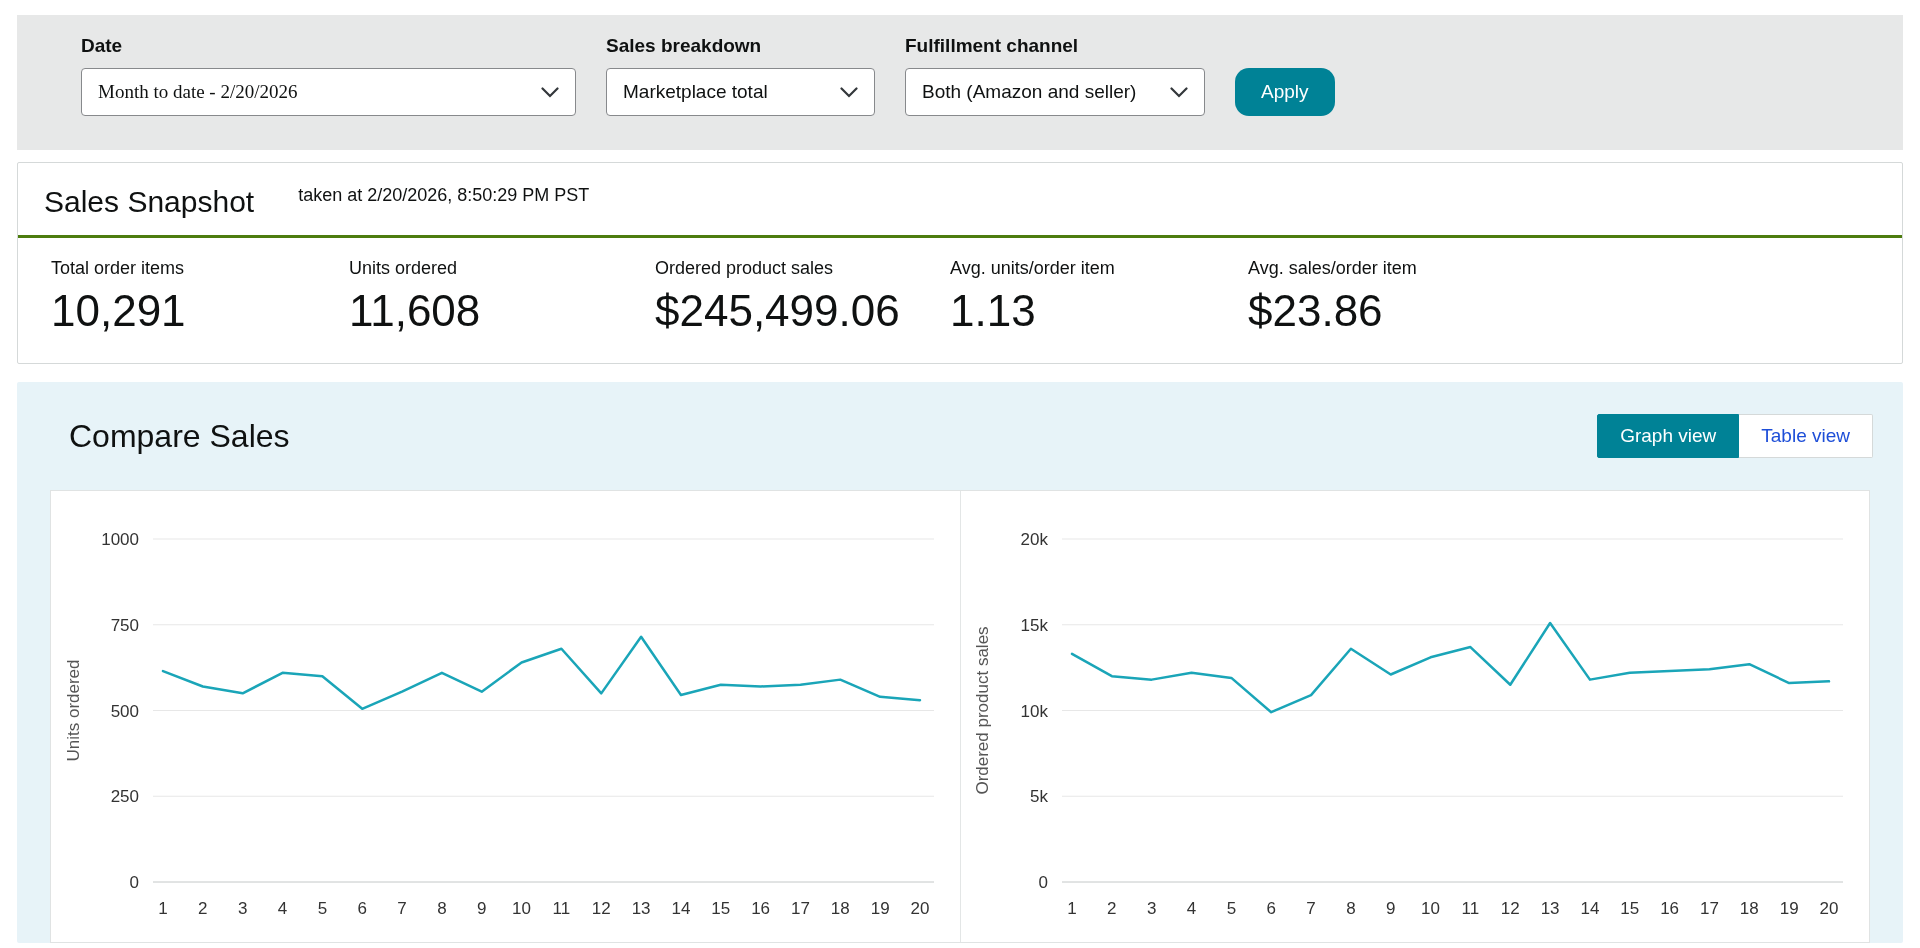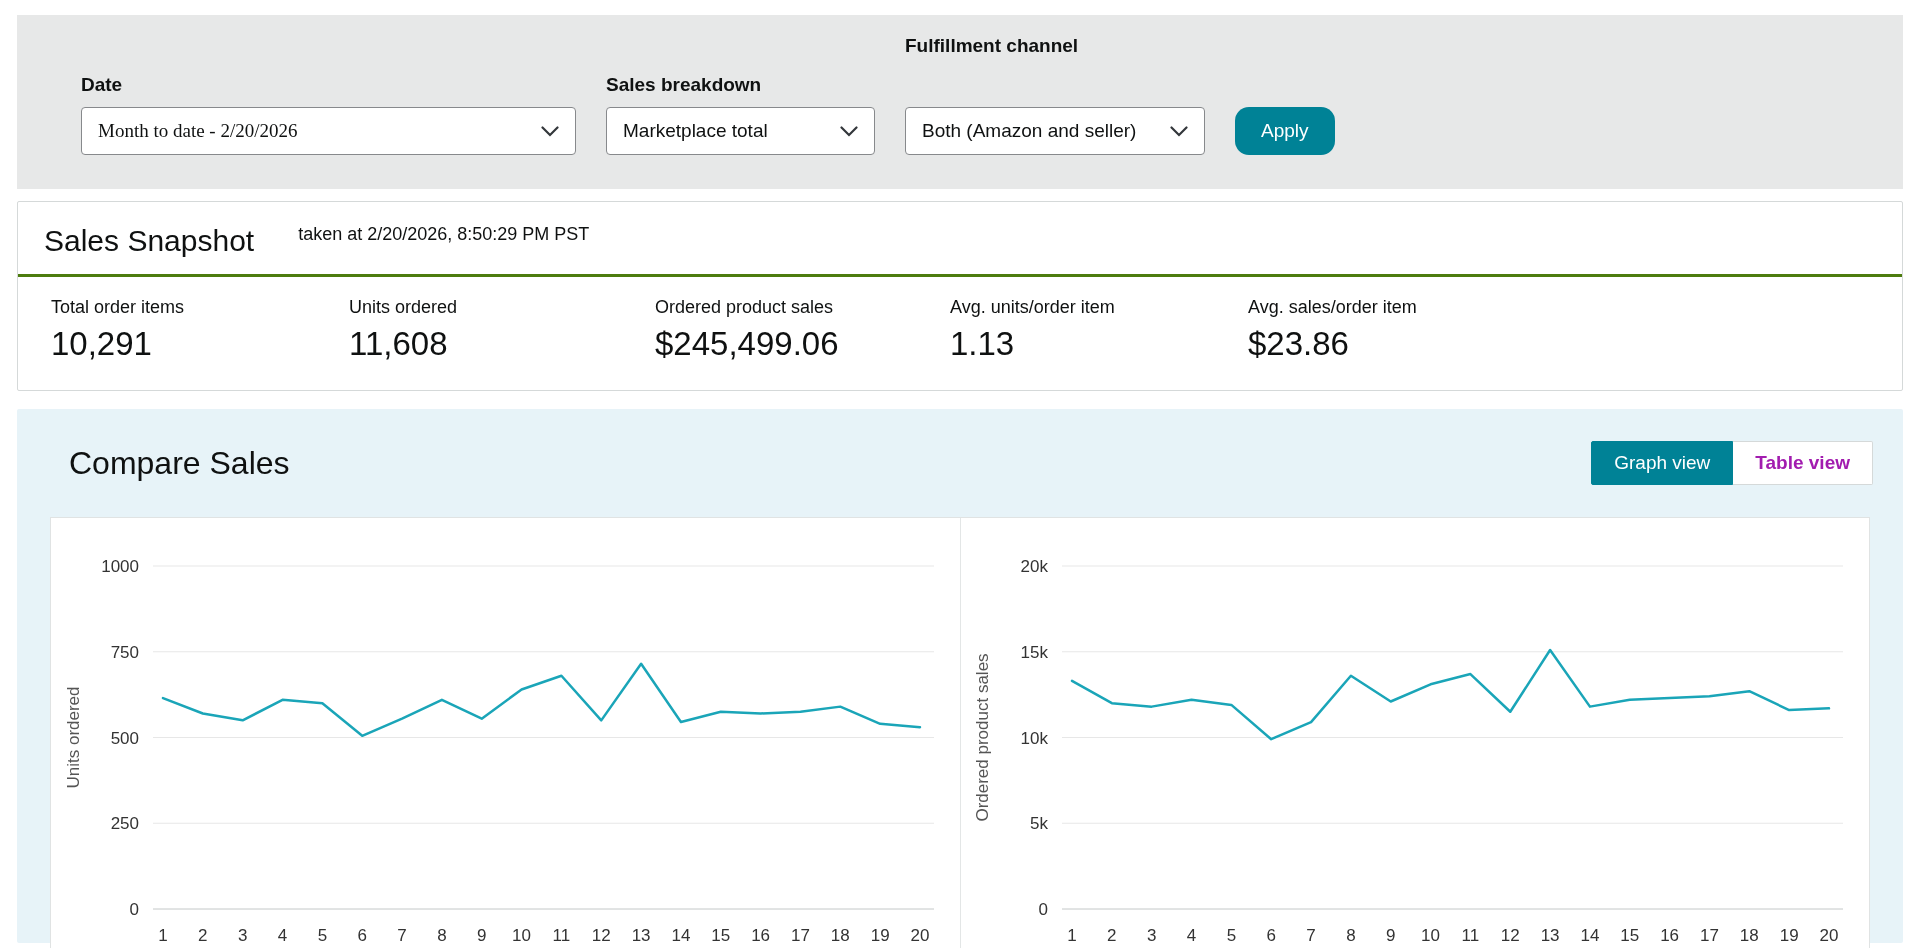--- a/index.html
+++ b/index.html
@@ -31,21 +31,21 @@
     display: flex;
     align-items: center;
     justify-content: space-between;
     padding: 0 16px;
     font-size: 19px;
     cursor: pointer;
     white-space: nowrap;
   }
   .select-date { width: 495px; font-family: Liberation Serif, serif; }
   .select-breakdown { width: 269px; }
-  .select-channel { width: 300px; margin-top: 39px; }
+  .select-channel { width: 300px; }
   .chev { width: 18px; height: 11px; margin-left: 14px; flex: none; }
   .apply-btn {
     height: 48px;
     padding: 0 26px;
     background: var(--accent, #008296);
     color: #fff;
     border: none;
     border-radius: 14px;
     font-size: 19px;
     font-family: inherit;
@@ -68,21 +68,21 @@
     gap: 16px;
   }
   .snapshot-title { font-size: 30px; font-weight: 400; }
   .snapshot-taken { font-size: 18px; margin-left: 28px; }
   .metrics {
     display: grid;
     grid-template-columns: 298px 306px 295px 298px 1fr;
     padding: 20px 26px 28px 33px;
   }
   .metric-label { font-size: 18px; margin-bottom: 8px; }
-  .metric-value { font-size: 33px; line-height: 1.1; }
+  .metric-value { font-size: 44px; line-height: 1.1; }
 
   
   .compare {
     margin-top: 18px;
     background: var(--compare-bg, #e7f3f8);
     border-radius: 2px;
     flex: 1;
     min-height: 0;
   }
   .compare-header {
@@ -101,25 +101,24 @@
     cursor: pointer;
   }
   .toggle-active {
     background: var(--accent, #008296);
     color: #fff;
     border: 1px solid var(--accent, #008296);
     border-radius: 2px 0 0 2px;
   }
   .toggle-inactive {
     background: #fff;
-    color: #a21caf;
+    color: #1d4ed8;
     border: 1px solid #d5d9d9;
     border-left: none;
     border-radius: 0 2px 2px 0;
-    font-weight: bold;
   }
   .charts-card {
     margin: 32px 33px 0;
     background: #fff;
     border: 1px solid #e0e3e3;
     display: flex;
     height: 453px;
   }
   .chart-half {
     flex: 1;

